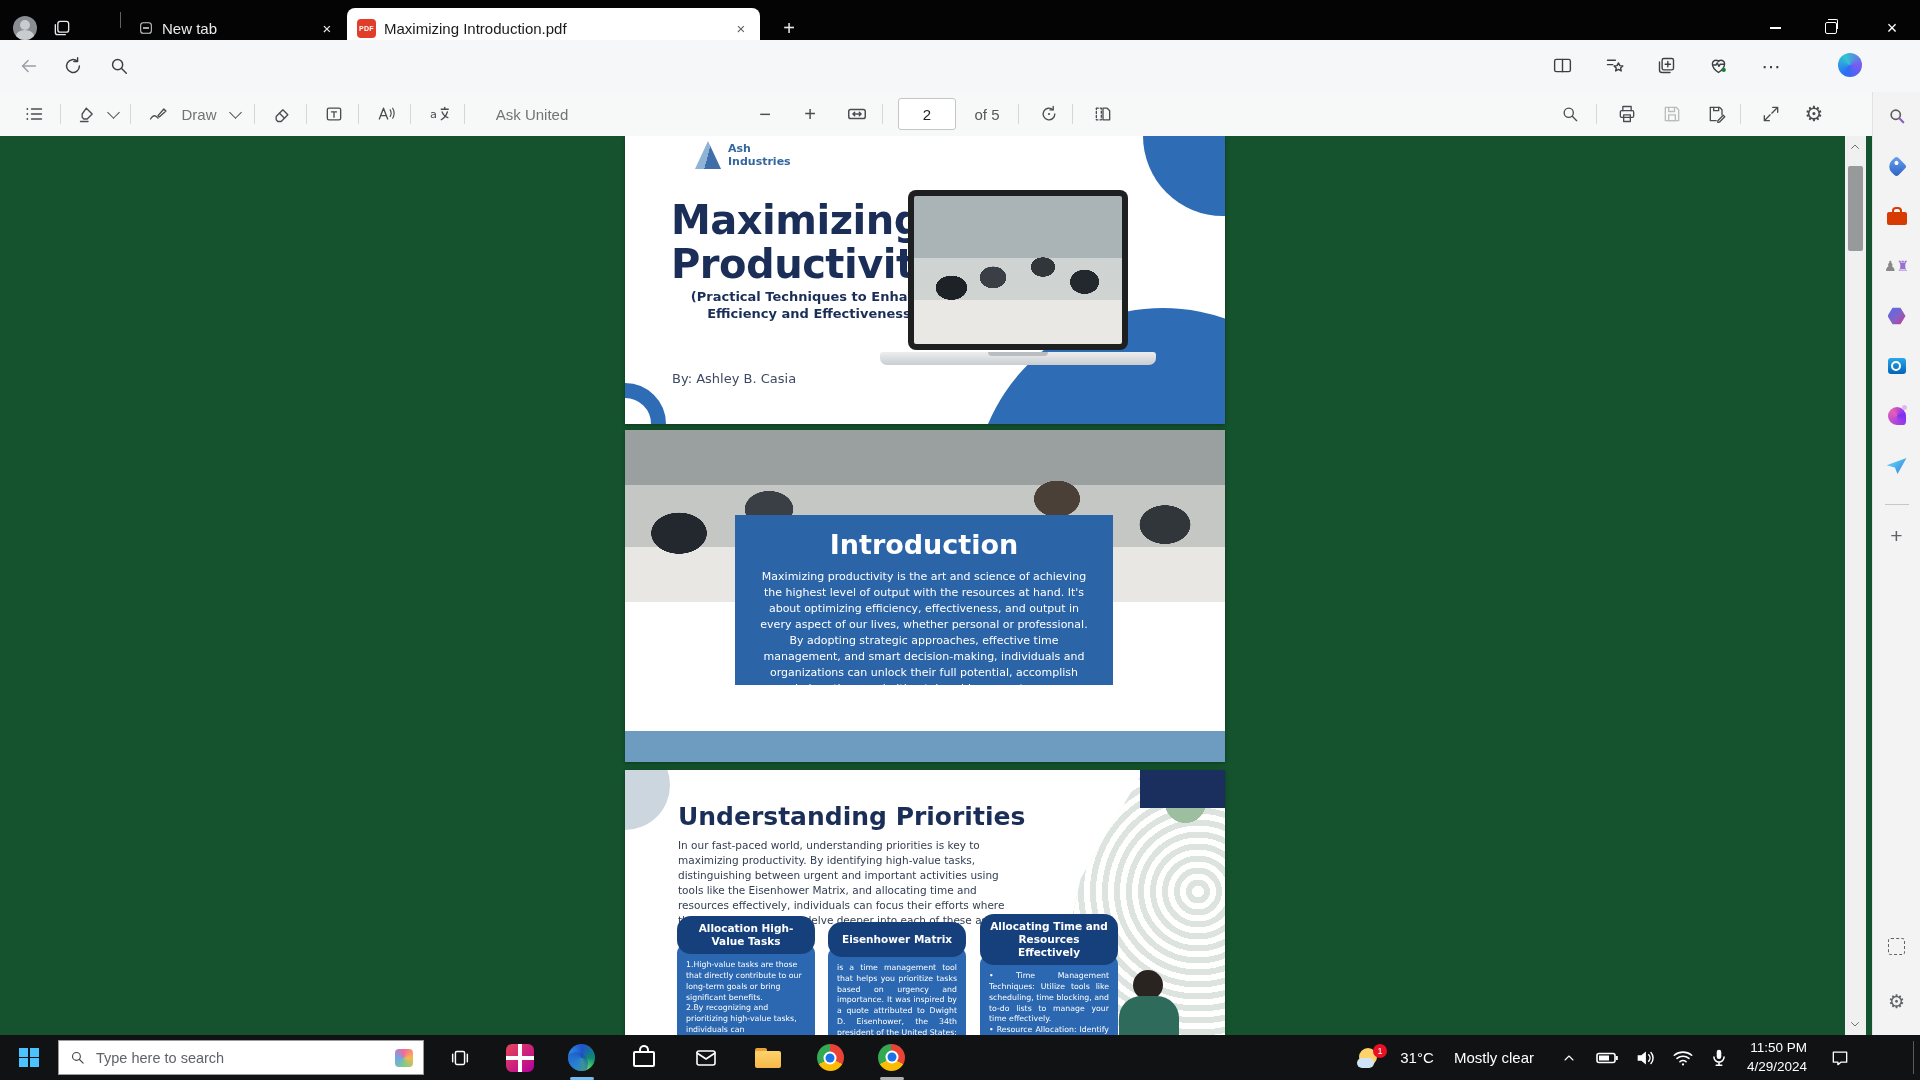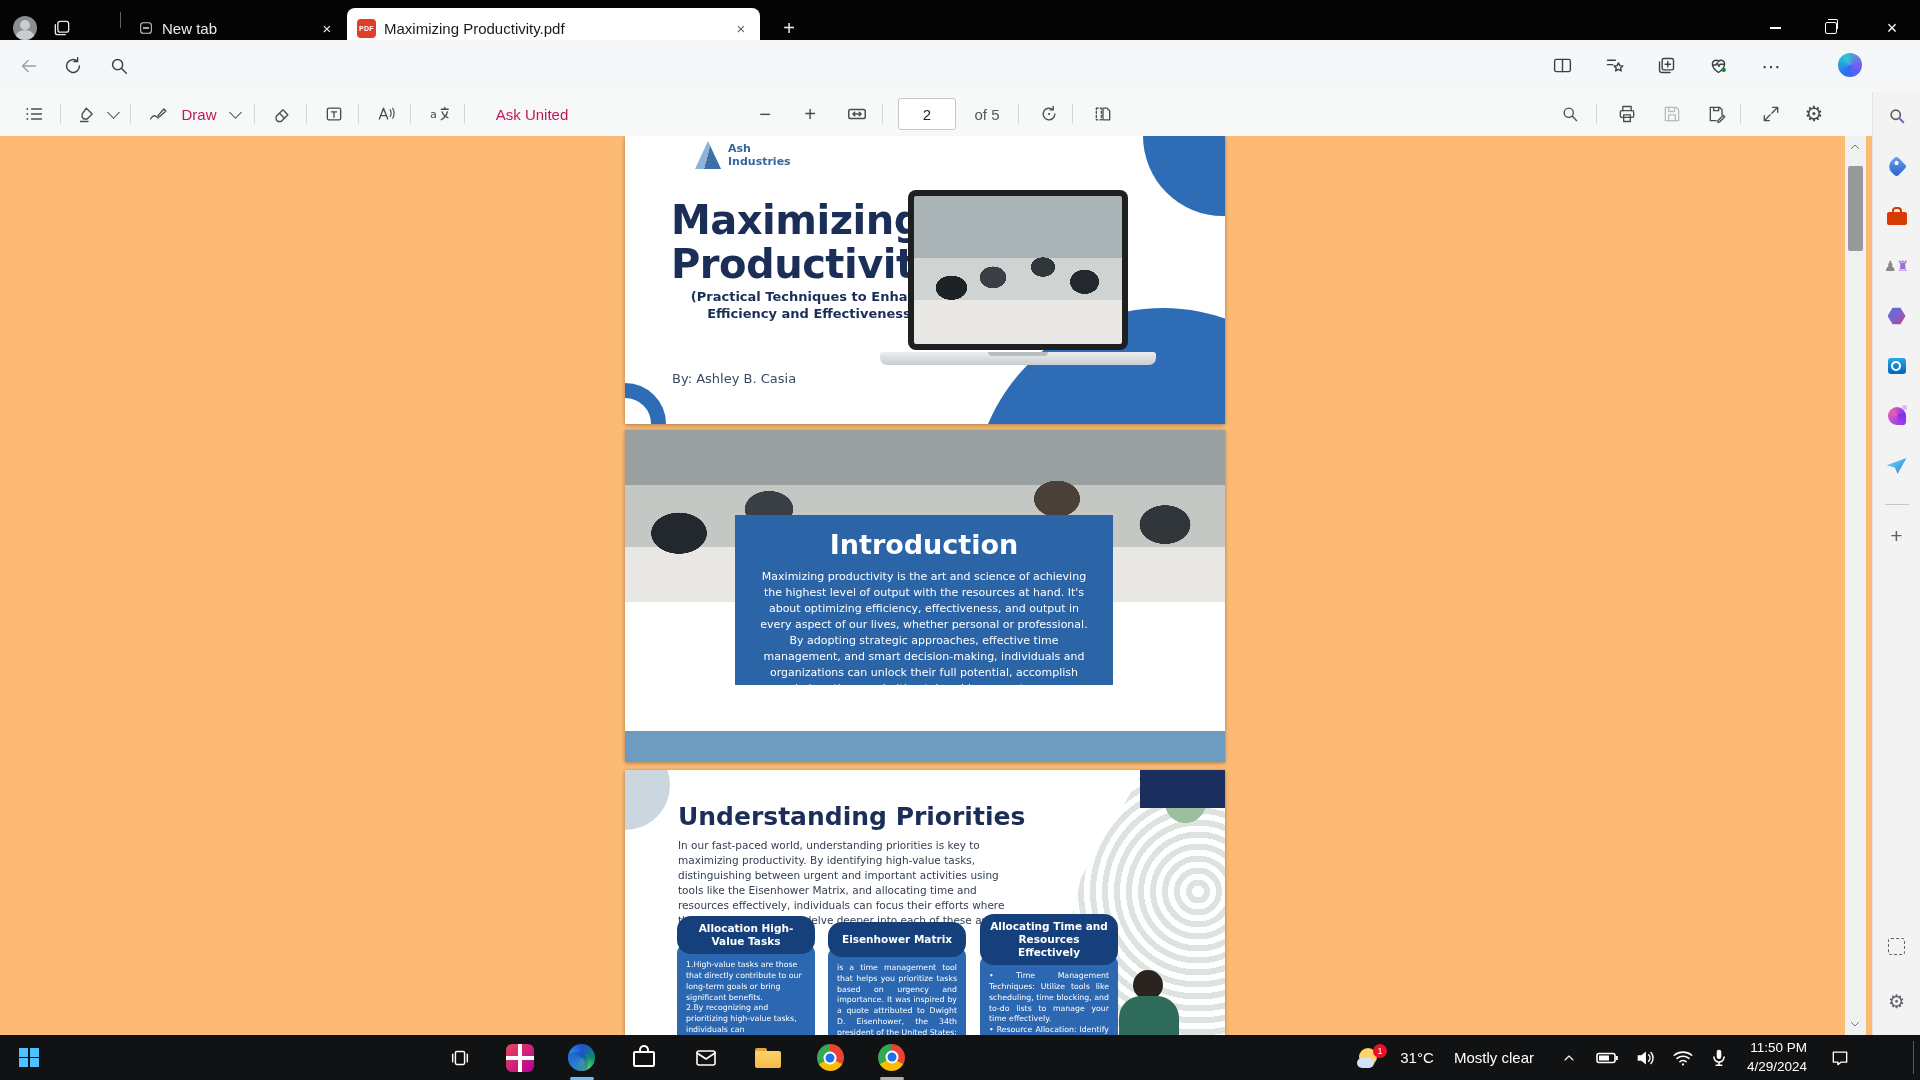--- a/index.html
+++ b/index.html
@@ -28,28 +28,28 @@
         border-radius:18px;display:flex;align-items:center;box-shadow:0 1px 2px rgba(0,0,0,.06);box-sizing:border-box;padding:0 14px;gap:8px}
   .omni .url{font-size:15px;color:#202124;white-space:nowrap;overflow:hidden;flex:1}
   .scheme{font-size:15px;color:#474b4f}
   .vdiv{width:1px;height:18px;background:#d4d6d8}
   .abar-ic{width:20px;height:20px;color:#3c4043}
   .copilot-dot{width:24px;height:24px;border-radius:50%;background:conic-gradient(from 210deg,#2a6df5,#30c5d2,#7a5bf0,#2a6df5)}
 
   
   .pdftb{position:absolute;left:0;top:92px;width:1872px;height:44px;background:#f7f8f8;border-bottom:1px solid #cfd1d4;color:#4a4d50}
   .pt{position:absolute;top:0;height:44px;display:flex;align-items:center;justify-content:center}
-  .pt-label{font-size:15px;color:#be185d}
+  .pt-label{font-size:15px;color:#737373}
   .tdiv{position:absolute;top:12px;width:1px;height:20px;background:#d5d6d8}
   .chev{width:8px;height:8px;border-right:1.6px solid #4a4d50;border-bottom:1.6px solid #4a4d50;transform:rotate(45deg);margin-top:-4px}
   .pageinput{width:52px;height:28px;border:1px solid #c4c6c8;border-radius:3px;background:#fff;text-align:center;font-size:15px;color:#222;font-family:"Liberation Sans",sans-serif}
   .glyph{font-size:20px;line-height:1}
 
   
-  .content{position:absolute;left:0;top:136px;width:1872px;height:899px;background:#fdba74;overflow:hidden}
+  .content{position:absolute;left:0;top:136px;width:1872px;height:899px;background:#14532d;overflow:hidden}
   .page{position:absolute;left:625px;width:600px;background:#fff;box-shadow:0 1px 4px rgba(0,0,0,.35);overflow:hidden;font-family:"DejaVu Sans",sans-serif}
   .navy{color:#1b2e58}
 
   
   .logo-tri{width:26px;height:28px;background:linear-gradient(105deg,#8fb3d6 50%,#3f6ea8 50%);clip-path:polygon(50% 0,100% 100%,0 100%)}
   .s1-title{font-size:40px;line-height:44px;font-weight:800;letter-spacing:-.5px}
   .laptop-screen{position:absolute;left:283px;top:54px;width:220px;height:160px;background:#1d1f21;border-radius:8px;padding:6px;box-sizing:border-box}
   .laptop-photo{width:100%;height:100%;border-radius:2px;
      background:
        radial-gradient(ellipse 26px 20px at 18% 62%,#1d2226 60%,transparent 61%),
@@ -140,21 +140,21 @@
         <circle cx="9" cy="12" r="0.8" fill="currentColor"></circle>
         <circle cx="12" cy="12" r="0.8" fill="currentColor"></circle>
         <circle cx="15" cy="12" r="0.8" fill="currentColor"></circle>
       </svg>
     <span style="flex:1">New tab</span>
     <span class="tab-close">×</span>
   </div>
 
   <div class="tb-item tab active" style="left:347px;width:413px">
     <span class="pdf-fav">PDF</span>
-    <span style="flex:1">Maximizing Productivity.pdf</span>
+    <span style="flex:1">Maximizing Introduction.pdf</span>
     <span class="tab-close" style="color:#5f6368">×</span>
   </div>
 
   <div class="tb-item" style="left:772px;width:34px;font-size:20px;color:#e8eaed">+</div>
 
   <div class="tb-item winctl" style="left:1752px">
       <div class="min-bar"></div>
     </div>
   <div class="tb-item winctl" style="left:1808px">
       <div class="restore-box"></div>
@@ -474,20 +474,28 @@
 <div class="taskbar">
   <div class="tk" style="left:0;width:58px">
     <div class="winlogo">
         <i></i>
         <i></i>
         <i></i>
         <i></i>
       </div>
   </div>
 
+  <div class="tsearch">
+    <svg class="ic" width="17" height="17" viewBox="0 0 24 24" style="color:#444;flex:none">
+        <circle cx="10.5" cy="10.5" r="5.5"></circle>
+        <path d="M14.8 14.8L20 20"></path>
+      </svg>
+    <span style="font-size:14.5px;color:#5f6368;flex:1">Type here to search</span>
+    <div style="width:18px;height:18px;border-radius:4px;background:conic-gradient(#f2699b,#f5b84f,#7fc98b,#6fa8e8,#f2699b);flex:none"></div>
+  </div>
 
   <div class="tk" style="left:438px;width:44px;color:#fff">
     <svg class="ic" width="22" height="22" viewBox="0 0 24 24">
         <rect x="7" y="5" width="10" height="14" rx="1.5"></rect>
         <path d="M4 8v8M20 8v8"></path>
       </svg>
   </div>
 
   <div class="tk" style="left:498px;width:44px">
     <div class="appic" style="border-radius:6px;background:linear-gradient(135deg,#e74856,#b4009e);overflow:hidden">

